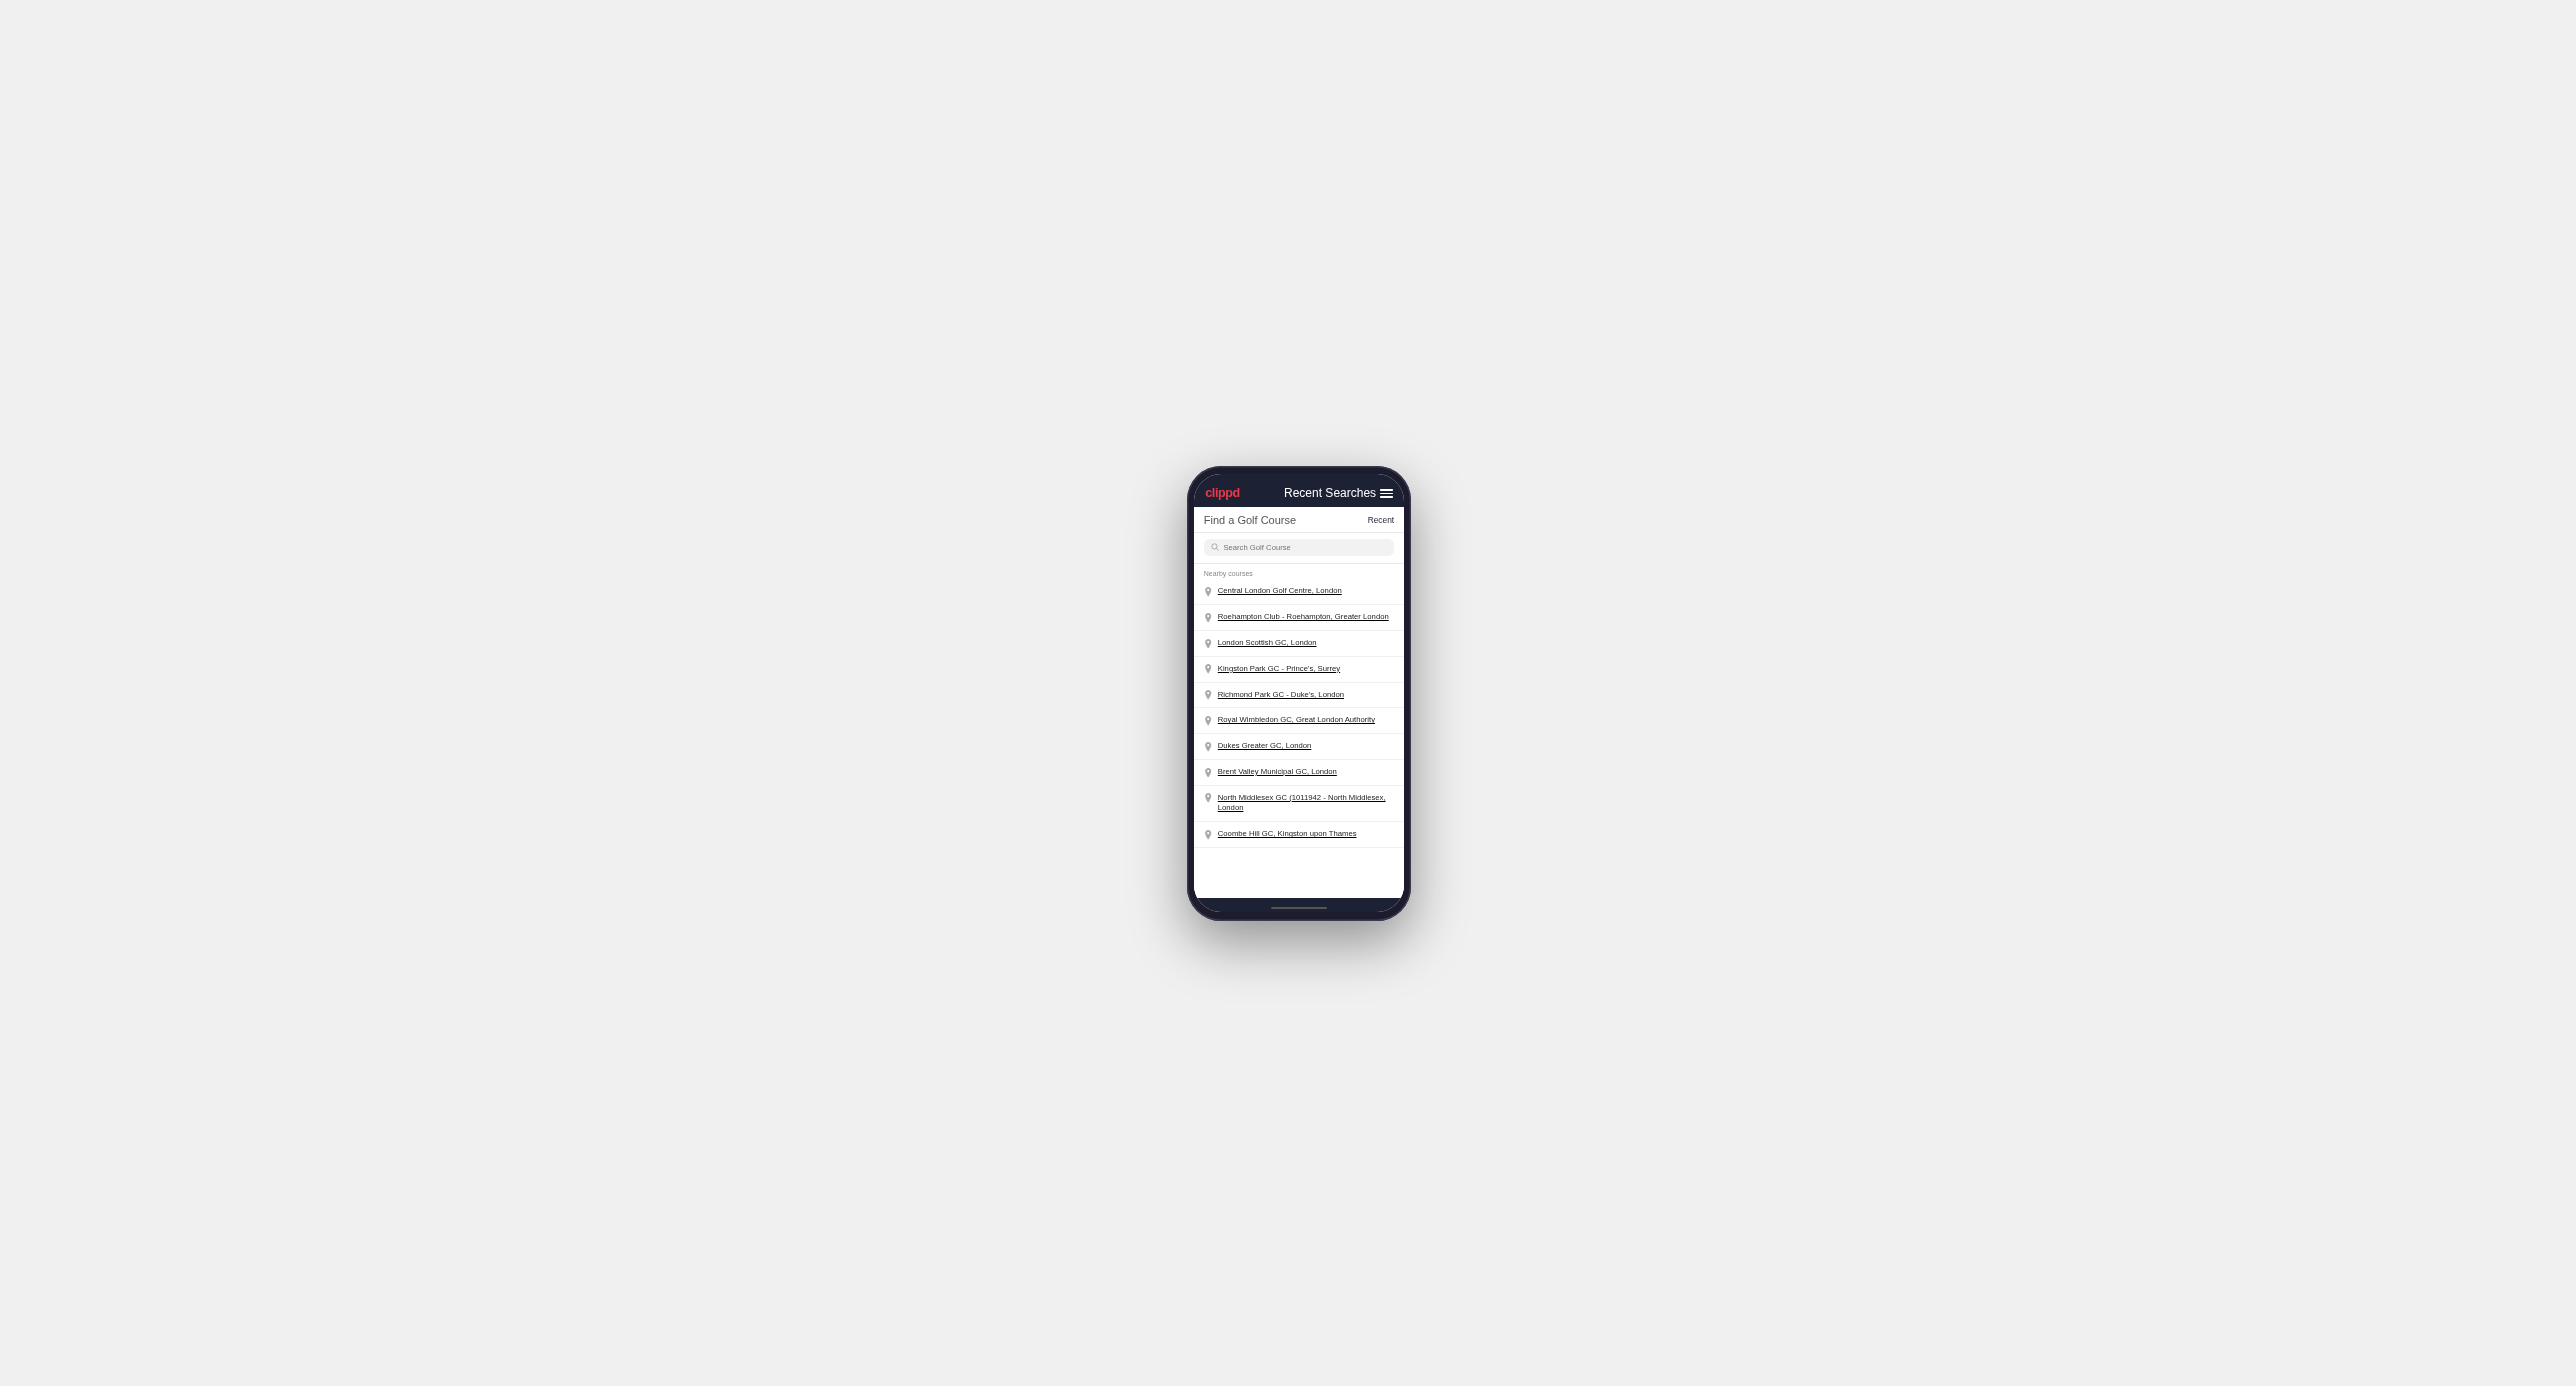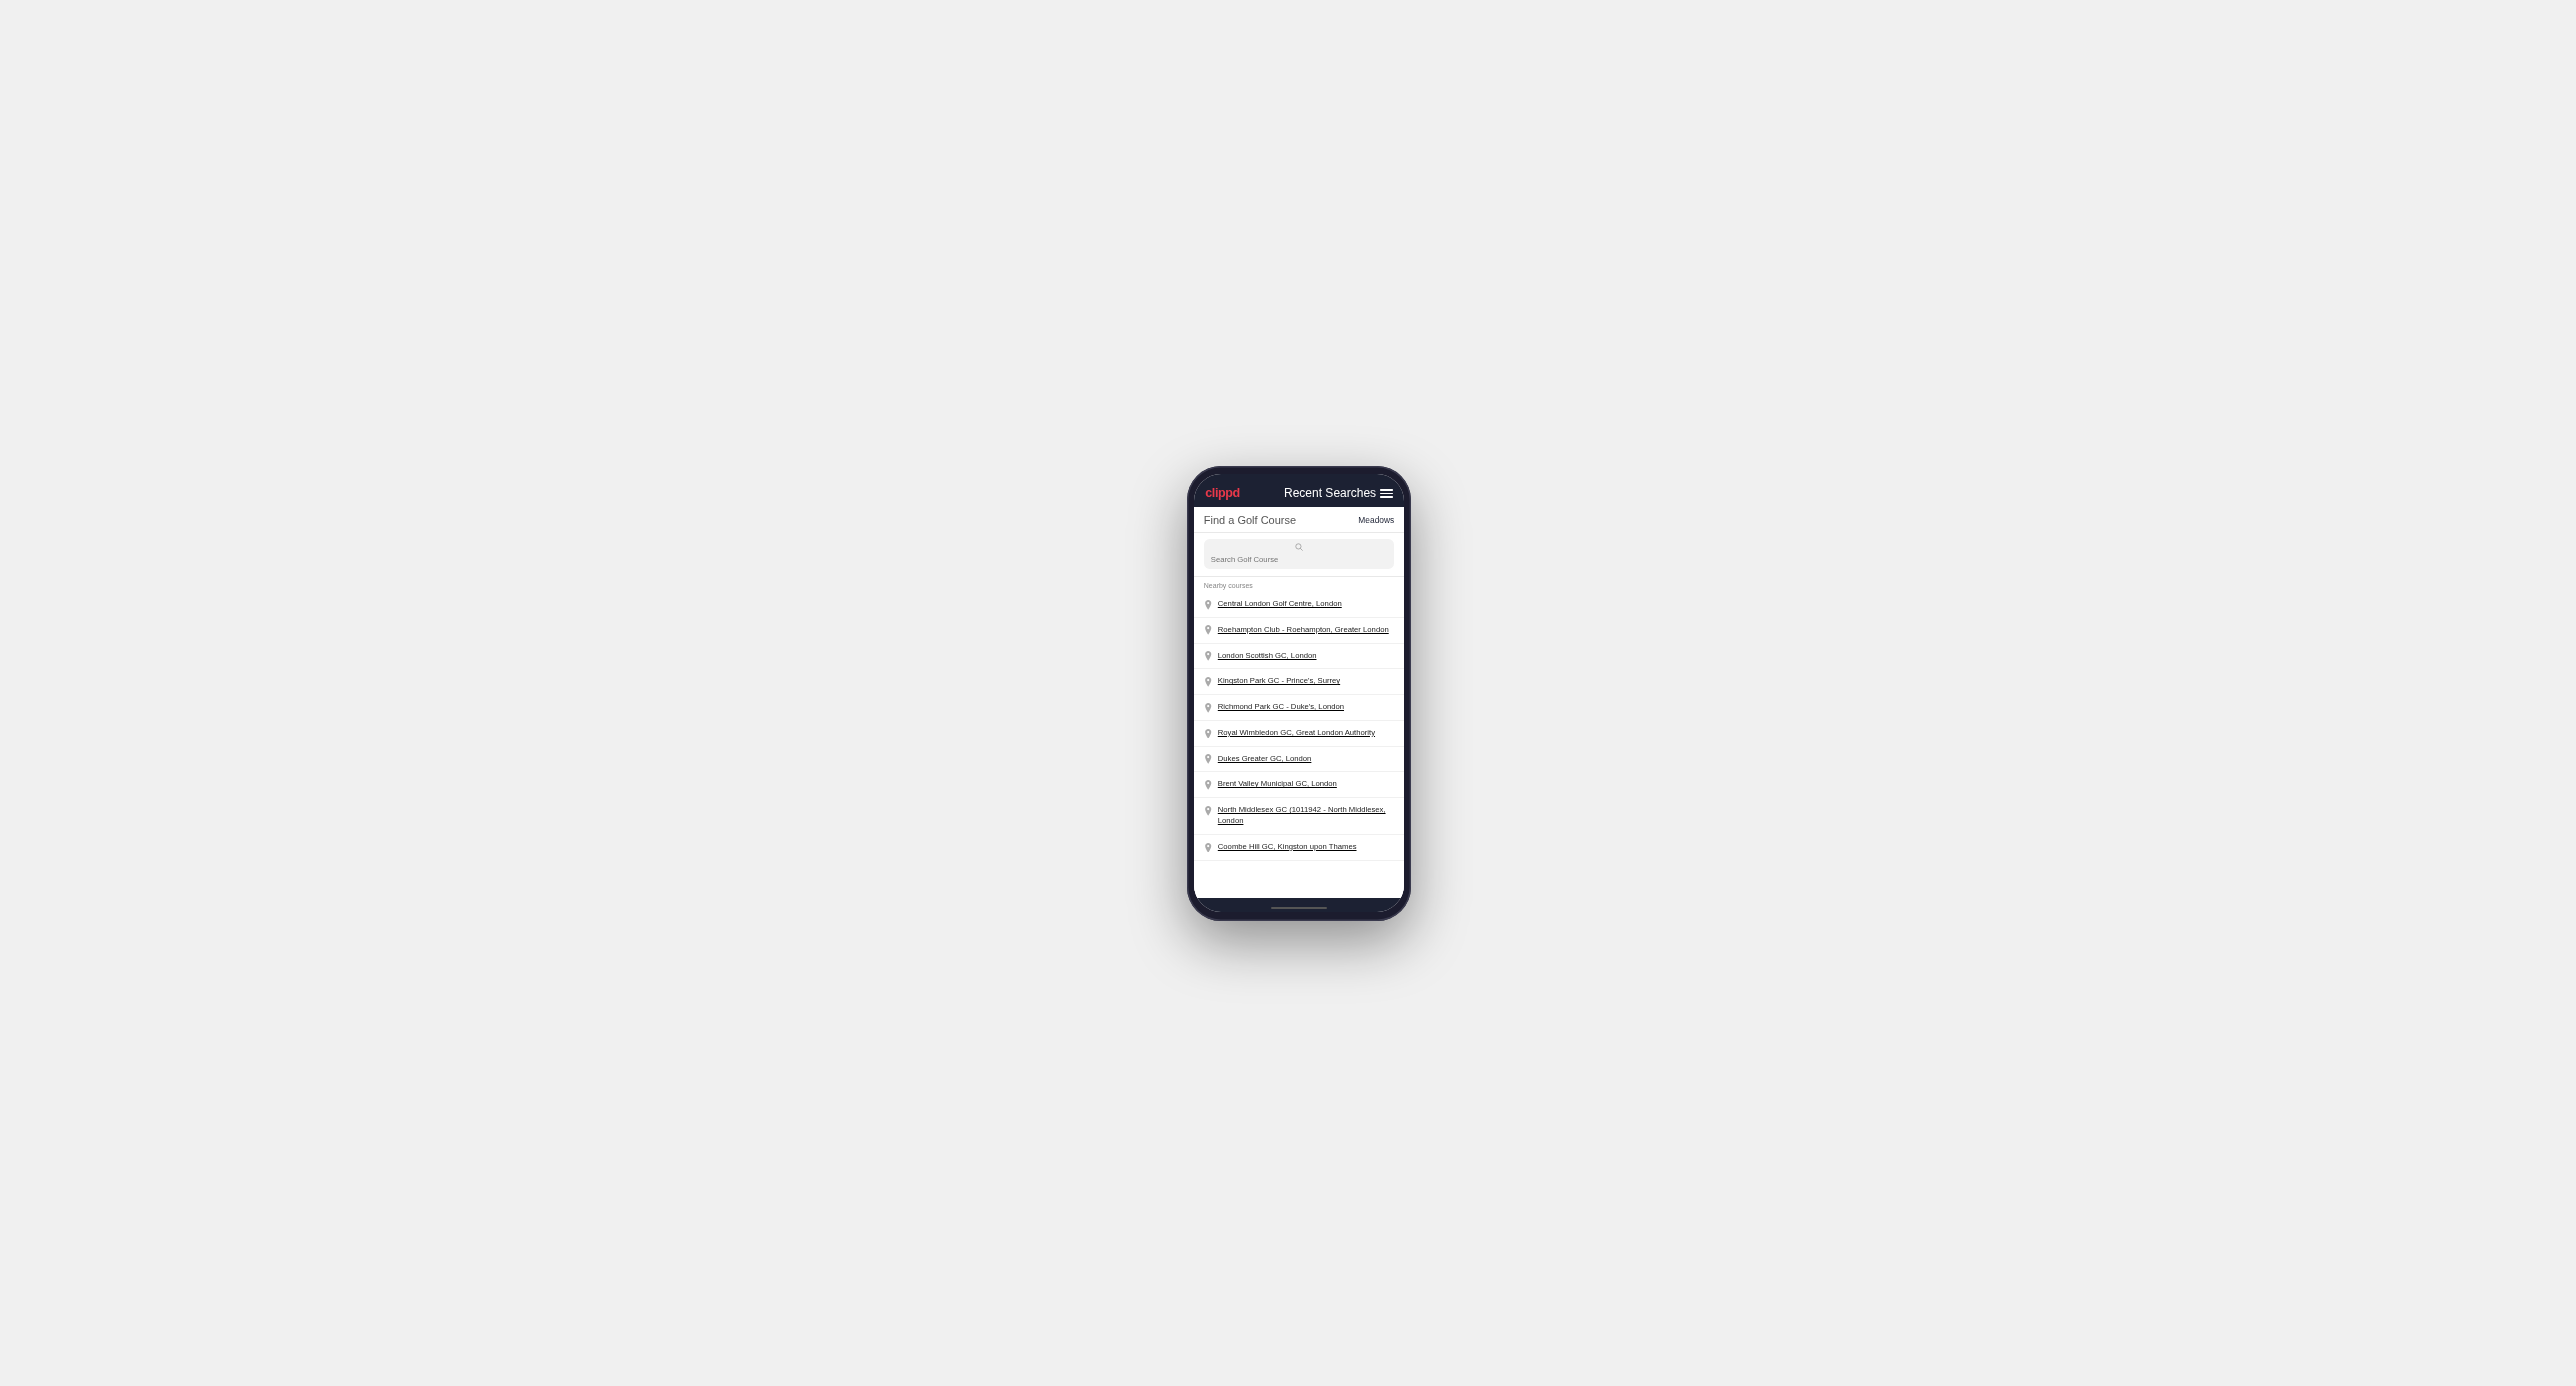--- a/index.html
+++ b/index.html
@@ -133,21 +133,20 @@
       border-bottom: 0.7px solid #e8e8e8;
     }
 
     .search-input-wrapper {
       display: flex;
       align-items: center;
       background: #f2f2f2;
       border-radius: 5.6px;
       padding: 4.2px 7px;
       gap: 4.2px;
-      flex-direction: column;
     }
 
     .search-icon-svg {
       width: 8.4px;
       height: 8.4px;
       color: #999;
       flex-shrink: 0;
     }
 
     .search-input {
@@ -234,21 +233,21 @@
           <span></span>
           <span></span>
           <span></span>
         </div>
       </div>
 
       <div class="main-content">
 
         <div class="find-header">
           <span class="find-header-label">Find a Golf Course</span>
-          <button class="cancel-btn">Meadows</button>
+          <button class="cancel-btn">Recent</button>
         </div>
 
         <div class="search-container">
           <div class="search-input-wrapper">
             <svg class="search-icon-svg" viewBox="0 0 16 16" fill="none" xmlns="http://www.w3.org/2000/svg">
               <circle cx="6.5" cy="6.5" r="5" stroke="#999" stroke-width="1.5"></circle>
               <line x1="10.5" y1="10.5" x2="14" y2="14" stroke="#999" stroke-width="1.5" stroke-linecap="round"></line>
             </svg>
             <input class="search-input" type="text" placeholder="Search Golf Course" style="">
           </div>

